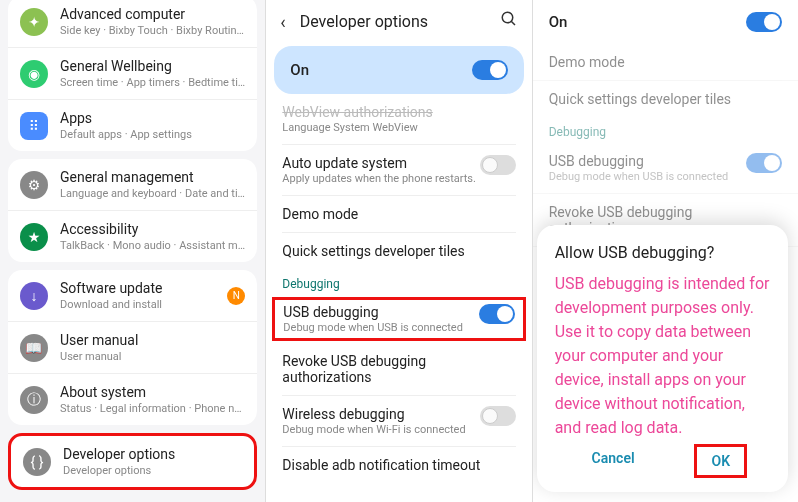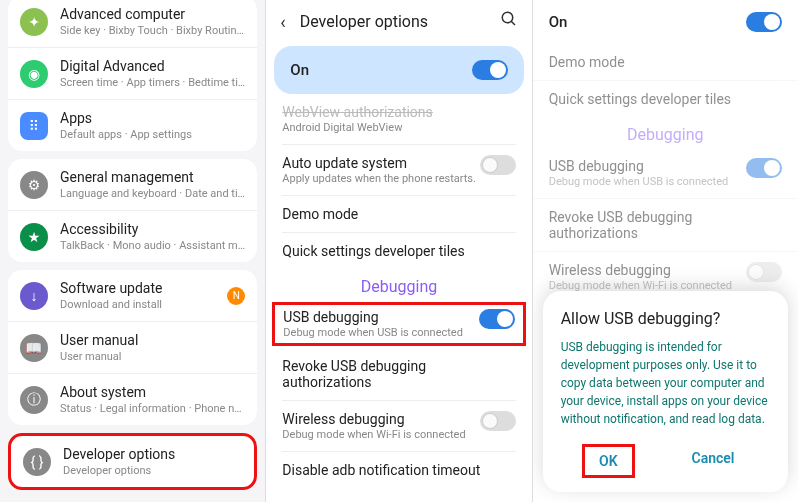--- a/index.html
+++ b/index.html
@@ -24,31 +24,31 @@
     .s2-header { display: flex; align-items: center; padding: 10px 14px; background: #f5f5f7; }
     .s2-back { font-size: 18px; margin-right: 14px; color: #333; }
     .s2-title { flex: 1; font-size: 16px; color: #222; }
     .s2-search { font-size: 16px; color: #333; }
     .s2-on-row { background: #cde5ff; margin: 4px 8px; border-radius: 18px; padding: 14px 16px; display: flex; align-items: center; }
     .s2-on-label { flex: 1; font-size: 15px; color: #222; font-weight: 500; }
     .s2-row { padding: 10px 16px; display: flex; background: #fff; }
     .s2-row-text { flex: 1; }
     .s2-row-title { font-size: 14px; color: #222; }
     .s2-row-sub { font-size: 11px; color: #888; margin-top: 1px; }
-    .s2-cat { padding: 8px 16px 4px; font-size: 16px; color: #8b5cf6; background: #fff; text-align: center; }
+    .s2-cat { padding: 8px 16px 4px; font-size: 12px; color: #0f766e; background: #fff; }
     .s2-divider { height: 1px; background: #eee; margin: 0 16px; }
     
     
     .s3-header { display: flex; align-items: center; padding: 12px 16px; background: #fff; }
     .s3-header-label { flex: 1; font-size: 15px; color: #222; font-weight: 500; }
     .s3-body { background: #fff; }
     .s3-dim { opacity: 0.5; background: #f0f0f0; }
-    .s3-dialog { position: absolute; left: 10px; right: 10px; bottom: 10px; background: #fff; border-radius: 18px; padding: 18px 18px 14px; box-shadow: 0 -4px 20px rgba(0,0,0,0.15); }
+    .s3-dialog { position: absolute; left: 4px; right: 10px; bottom: 10px; background: #fff; border-radius: 18px; padding: 18px 18px 14px; box-shadow: 0 -4px 20px rgba(0,0,0,0.15); }
     .s3-dialog-title { font-size: 16px; color: #222; margin-bottom: 10px; }
-    .s3-dialog-body { font-size: 12px; color: #0f766e; line-height: 1.5; margin-bottom: 16px; }
+    .s3-dialog-body { font-size: 16px; color: #ec4899; line-height: 1.5; margin-bottom: 4px; }
     .s3-dialog-btns { display: flex; justify-content: space-around; }
     .s3-btn { font-size: 14px; color: #1a8cb0; font-weight: 600; padding: 6px 14px; }
     .s3-btn.ok { border: 3px solid #e11; }
     
     
     .toggle { width: 36px; height: 20px; border-radius: 10px; position: relative; flex-shrink: 0; }
     .toggle.on { background: #2a7de1; }
     .toggle.off { background: #ddd; }
     .toggle::after { content: ""; position: absolute; width: 16px; height: 16px; border-radius: 50%; background: #fff; top: 2px; }
     .toggle.on::after { right: 2px; }
@@ -65,21 +65,21 @@
     <div class="s1-item group-top" style="margin-top:-4px">
       <div class="s1-icon" style="background:#8cc152">✦</div>
       <div class="s1-text">
         <div class="s1-title">Advanced computer</div>
         <div class="s1-sub">Side key · Bixby Touch · Bixby Routines</div>
       </div>
     </div>
     <div class="s1-item group-mid">
       <div class="s1-icon" style="background:#2ecc71">◉</div>
       <div class="s1-text">
-        <div class="s1-title">Digital Advanced</div>
+        <div class="s1-title">General Wellbeing</div>
         <div class="s1-sub">Screen time · App timers · Bedtime time</div>
       </div>
     </div>
     <div class="s1-item group-bot">
       <div class="s1-icon" style="background:#4a8cff; border-radius:8px">⠿</div>
       <div class="s1-text">
         <div class="s1-title">Apps</div>
         <div class="s1-sub">Default apps · App settings</div>
       </div>
     </div>
@@ -143,21 +143,21 @@
       </span>
     </div>
     <div class="s2-on-row">
       <span class="s2-on-label">On</span>
       <div class="toggle on"></div>
     </div>
 
     <div class="s2-row" style="padding-top:6px">
       <div class="s2-row-text">
         <div class="s2-row-title" style="color:#bbb; text-decoration:line-through">WebView authorizations</div>
-        <div class="s2-row-sub">Android Digital WebView</div>
+        <div class="s2-row-sub">Language System WebView</div>
       </div>
     </div>
     <div class="s2-divider"></div>
     <div class="s2-row">
       <div class="s2-row-text">
         <div class="s2-row-title">Auto update system</div>
         <div class="s2-row-sub">Apply updates when the phone restarts.</div>
       </div>
       <div class="toggle off"></div>
     </div>
@@ -228,18 +228,18 @@
           <div class="s2-row-sub">Debug mode when Wi-Fi is connected</div>
         </div>
         <div class="toggle off"></div>
       </div>
     </div>
 
     <div class="s3-dialog">
       <div class="s3-dialog-title">Allow USB debugging?</div>
       <div class="s3-dialog-body">USB debugging is intended for development purposes only. Use it to copy data between your computer and your device, install apps on your device without notification, and read log data.</div>
       <div class="s3-dialog-btns">
+        <div class="s3-btn">Cancel</div>
         <div class="s3-btn ok">OK</div>
-        <div class="s3-btn">Cancel</div>
       </div>
     </div>
   </div>
 </div>
 
 </body></html>

